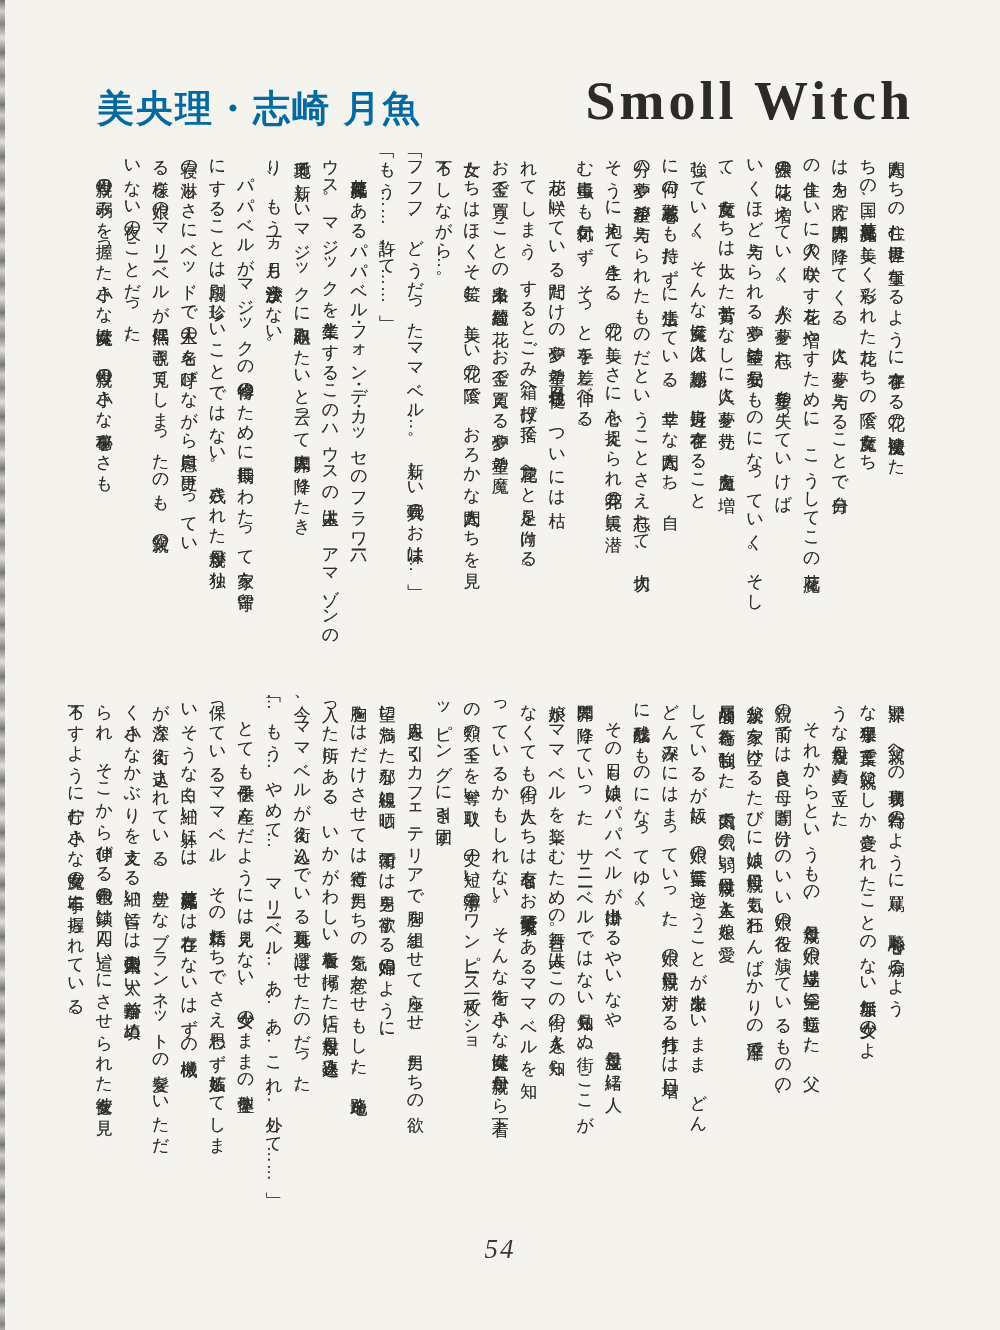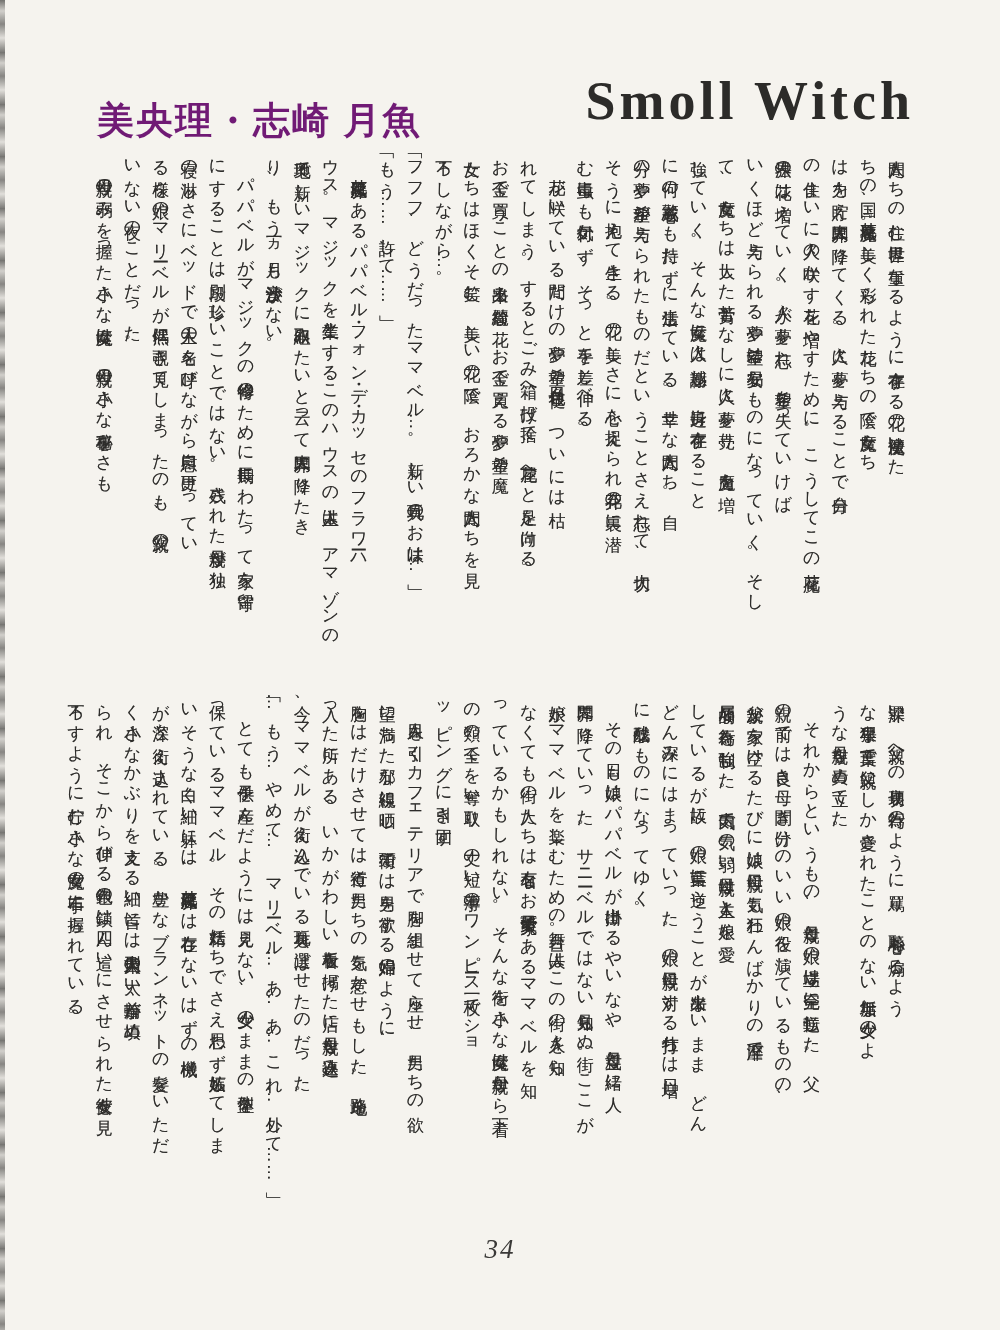--- a/index.html
+++ b/index.html
@@ -24,25 +24,25 @@
       to bottom,
       rgba(45,44,42,0.65) 0px, rgba(45,44,42,0.18) 11px,
       rgba(45,44,42,0.55) 24px, rgba(45,44,42,0.10) 38px,
       rgba(45,44,42,0.60) 52px
     );
     filter: blur(0.6px);
   }
   #author-names {
     position: absolute;
     left: 97px;
-    top: 96px;
+    top: 84px;
     font-size: 37px;
     font-weight: 700;
     letter-spacing: 2px;
-    color: #701a75;
+    color: #0369a1;
     text-align: right;
   }
   #doujin-title {
     position: absolute;
     right: 86px;
     top: 70px;
     font-family: Liberation Serif, serif;
     font-size: 54px;
     font-weight: 700;
     letter-spacing: 4px;
@@ -145,15 +145,15 @@
     <span class="text-column">「…もう…やめて…　マリーベル…あ…あ…これ…外して……」</span>
     <span class="text-column">　とても子供を産んだようには見えない、少女のままの体型を</span>
     <span class="text-column">保っているママベル。その妖精たちでさえ思わず嫉妬してしま</span>
     <span class="text-column">いそうな白く細い躰には、花魔法界には存在しないはずの機械</span>
     <span class="text-column">が深々と銜え込まれている。豊かなブランネットの髪をいただ</span>
     <span class="text-column">く小さなかぶりを支える細い首には大型犬用の太い首輪が填め</span>
     <span class="text-column">られ、そこから伸びる銀色の鎖は四ん這いにさせられた彼女を見</span>
     <span class="text-column">下ろすように佇む小さな魔女の右手に握られている。</span>
   </div>
 
-  <div id="page-number">34</div>
+  <div id="page-number">54</div>
 
 </div>
 
 </body></html>

